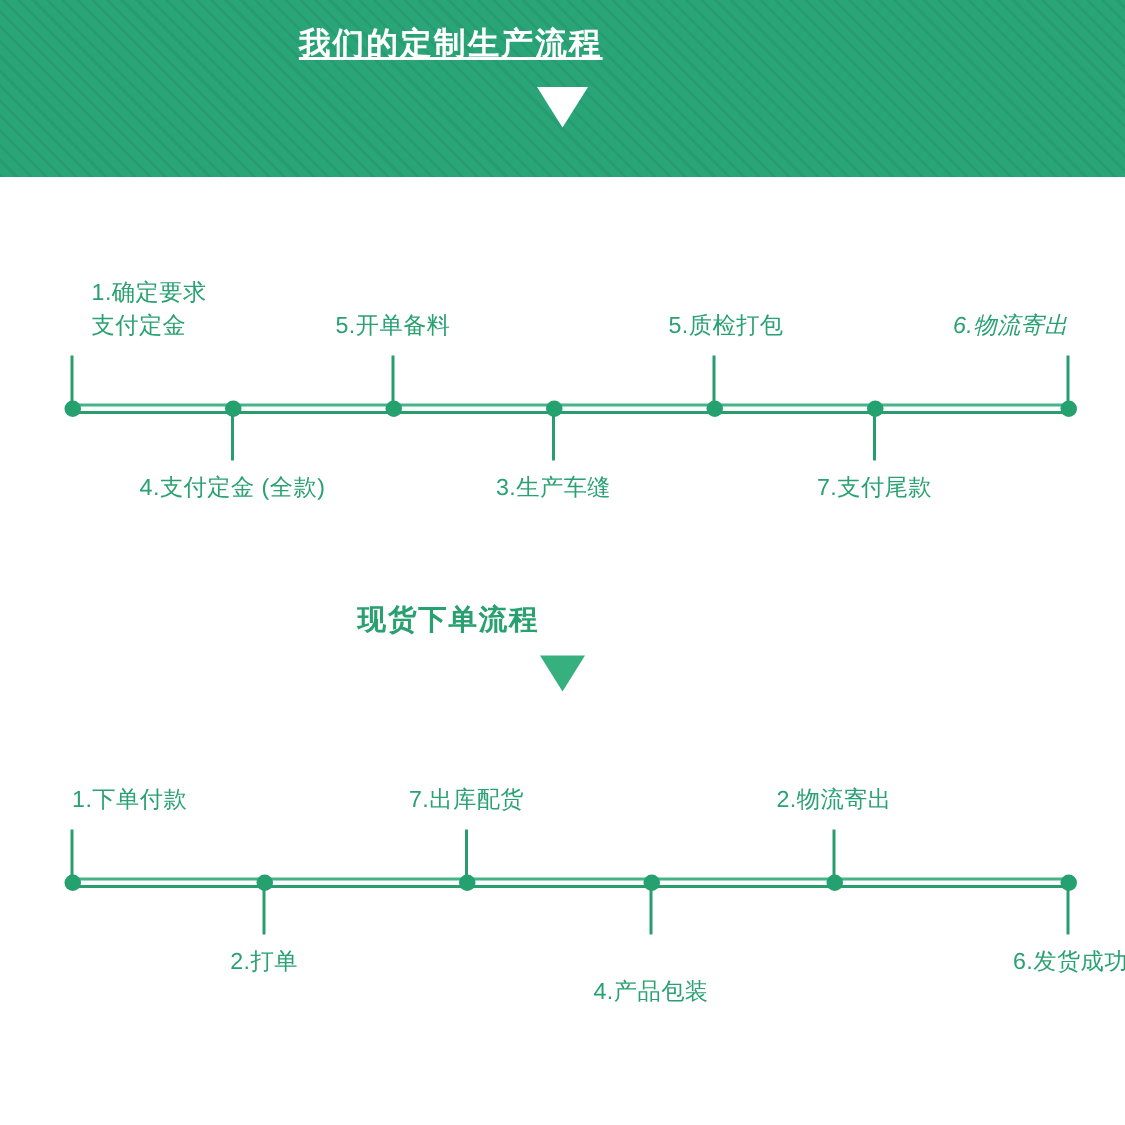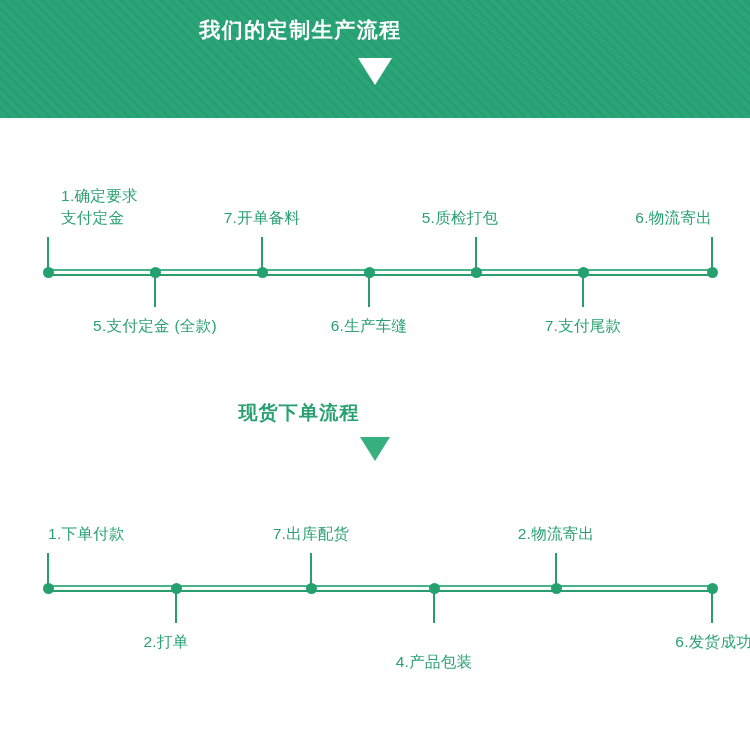--- a/index.html
+++ b/index.html
@@ -37,20 +37,21 @@
     left: 0;
     top: 17px;
     width: 601px;
     text-align: center;
     color: #ffffff;
     font-size: 21px;
     font-weight: bold;
     letter-spacing: 1.5px;
     line-height: 26px;
     white-space: nowrap;
+    text-decoration: underline;
   }
   .banner-caret {
     position: absolute;
     left: 50%;
     top: 58px;
     transform: translateX(-50%);
     width: 0;
     height: 0;
     border-left: 17px solid transparent;
     border-right: 17px solid transparent;
@@ -133,62 +134,62 @@
     <div class="axis" style="left: 48px; width: 664px; top: 269px;"></div>
     <div class="stem" style="left: 48px; top: 237px; height: 35px;"></div>
     <div class="node" style="left: 48px; top: 266.5px;"></div>
     <div class="node-label left" style="left: 61px; top: 185px;">
       <div>1.确定要求</div>
       <div>支付定金</div>
     </div>
     <div class="stem" style="left: 155px; top: 272px; height: 35px;"></div>
     <div class="node" style="left: 155px; top: 266.5px;"></div>
     <div class="node-label center" style="left: 155px; top: 315px;">
-      <div>5.支付定金 (全款)</div>
+      <div>4.支付定金 (全款)</div>
     </div>
     <div class="stem" style="left: 262px; top: 237px; height: 35px;"></div>
     <div class="node" style="left: 262px; top: 266.5px;"></div>
     <div class="node-label center" style="left: 262px; top: 207px;">
-      <div>7.开单备料</div>
+      <div>5.开单备料</div>
     </div>
     <div class="stem" style="left: 369px; top: 272px; height: 35px;"></div>
     <div class="node" style="left: 369px; top: 266.5px;"></div>
     <div class="node-label center" style="left: 369px; top: 315px;">
-      <div>6.生产车缝</div>
+      <div>3.生产车缝</div>
     </div>
     <div class="stem" style="left: 476px; top: 237px; height: 35px;"></div>
     <div class="node" style="left: 476px; top: 266.5px;"></div>
-    <div class="node-label center" style="left: 460px; top: 207px; text-align: center;">
+    <div class="node-label center" style="left: 484px; top: 207px; text-align: center;">
       <div>5.质检打包</div>
     </div>
     <div class="stem" style="left: 583px; top: 272px; height: 35px;"></div>
     <div class="node" style="left: 583px; top: 266.5px;"></div>
     <div class="node-label center" style="left: 583px; top: 315px;">
       <div>7.支付尾款</div>
     </div>
     <div class="stem" style="left: 712px; top: 237px; height: 35px;"></div>
     <div class="node" style="left: 712px; top: 266.5px;"></div>
-    <div class="node-label right" style="left: 712px; top: 207px;">
+    <div class="node-label right" style="left: 712px; top: 207px; font-style: italic;">
       <div>6.物流寄出</div>
     </div>
   </div>
 
 <div class="section-heading" style="top:400px">现货下单流程</div>
 <div class="section-caret" style="top:437px"></div>
 
 <div class="timeline" id="timeline-1" style="top: 0px;">
     <div class="axis" style="left: 48px; width: 664px; top: 585px;"></div>
     <div class="stem" style="left: 48px; top: 553px; height: 35px;"></div>
     <div class="node" style="left: 48px; top: 582.5px;"></div>
     <div class="node-label left" style="left: 48px; top: 523px;">
       <div>1.下单付款</div>
     </div>
     <div class="stem" style="left: 176px; top: 588px; height: 35px;"></div>
     <div class="node" style="left: 176px; top: 582.5px;"></div>
-    <div class="node-label center" style="left: 166px; top: 631px;">
+    <div class="node-label center" style="left: 176px; top: 631px;">
       <div>2.打单</div>
     </div>
     <div class="stem" style="left: 311px; top: 553px; height: 35px;"></div>
     <div class="node" style="left: 311px; top: 582.5px;"></div>
     <div class="node-label center" style="left: 311px; top: 523px;">
       <div>7.出库配货</div>
     </div>
     <div class="stem" style="left: 434px; top: 588px; height: 35px;"></div>
     <div class="node" style="left: 434px; top: 582.5px;"></div>
     <div class="node-label center" style="left: 434px; top: 651px;">

